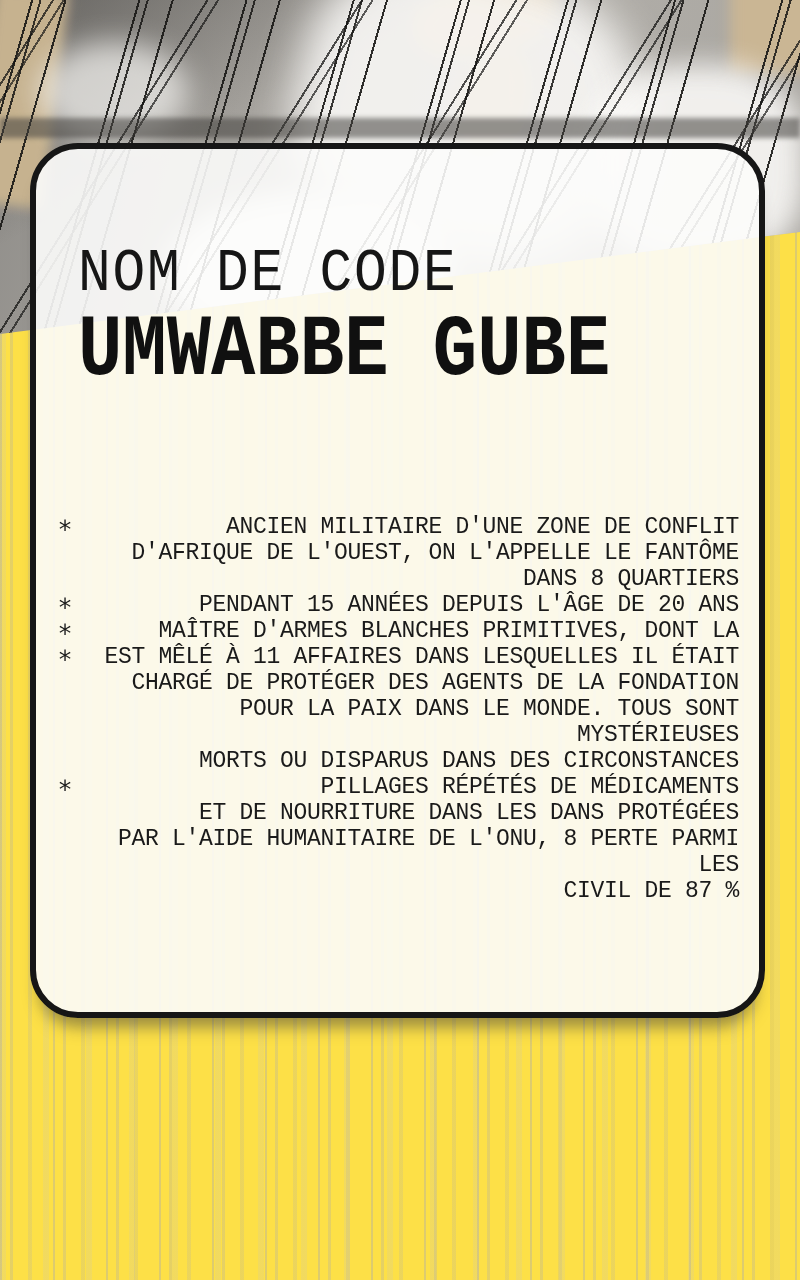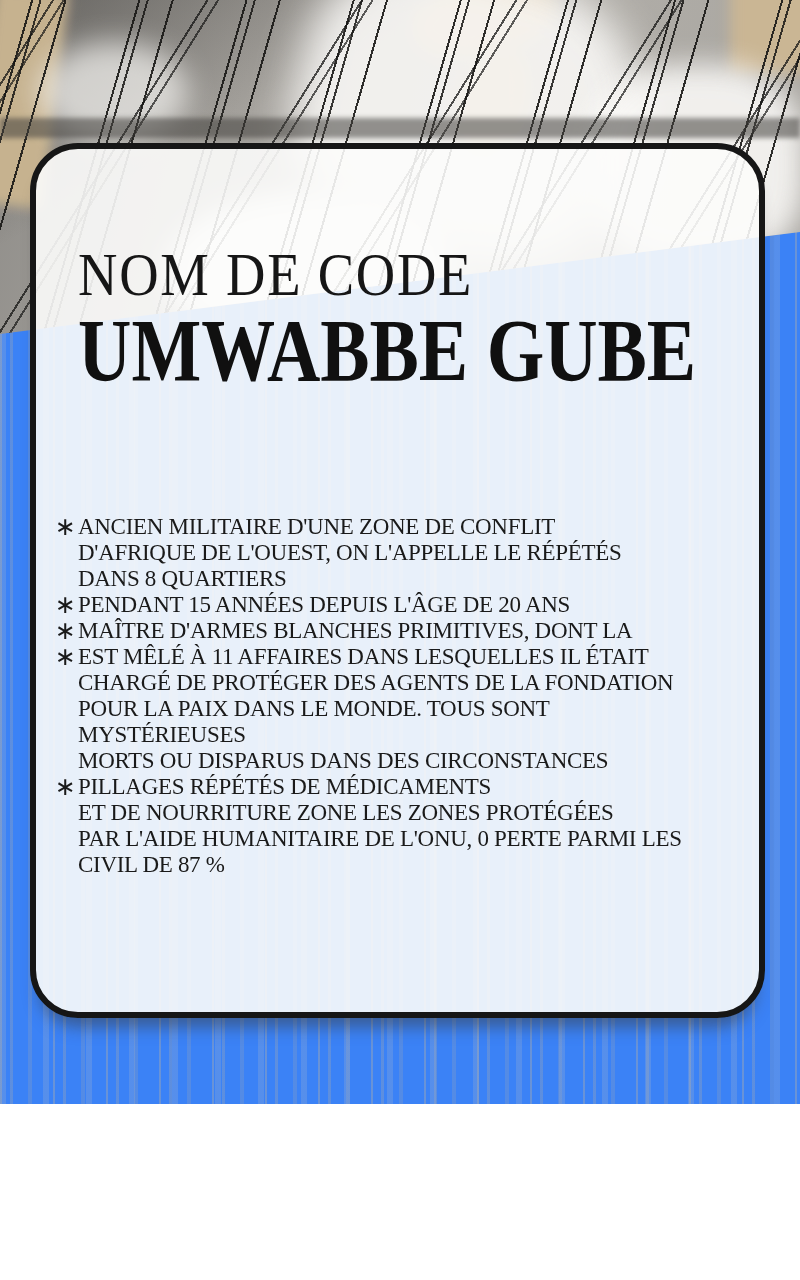--- a/index.html
+++ b/index.html
@@ -1,19 +1,19 @@
 <!DOCTYPE html>
 <html><head>
 <meta charset="utf-8">
 <style>
   html,body { margin:0; padding:0; background:#ffffff; }
   .page {
-    position:relative; width:800px; height:1104px; overflow:hidden;
-    background:#3b82f6;
-    font-family:Liberation Serif, serif;
+    position:relative; width:800px; height:1280px; overflow:hidden;
+    background:#fde047;
+    font-family:Liberation Mono, monospace;
   }
   
   .bg-lines {
     position:absolute; inset:0; z-index:0;
     background:
       repeating-linear-gradient(90deg,
         rgba(173,172,169,.40) 0 2px, transparent 2px 10px,
         rgba(173,172,169,.30) 10px 13px, transparent 13px 28px,
         rgba(173,172,169,.22) 28px 32px, transparent 32px 53px),
       repeating-linear-gradient(90deg,
@@ -65,21 +65,21 @@
     position:absolute; left:42px; top:158px;
     font-size:88px; line-height:1; font-weight:bold; color:#101010;
     transform:scaleX(.84); transform-origin:left top; white-space:nowrap;
   }
   .bullets {
     position:absolute; left:16px; top:365px; right:20px;
     font-size:23px; line-height:26px; color:#1a1a1a; letter-spacing:-0.3px;
   }
   .bullet { display:flex; align-items:flex-start; }
   .bullet-marker { flex:0 0 26px; width:26px; font-size:25px; line-height:26px; text-align:center; color:#1a1a1a; }
-  .bullet-lines { flex:1; }
+  .bullet-lines { flex:1;text-align:right; }
 </style>
 </head>
 <body>
 
 <div class="page">
 
   <div class="bg-lines"></div>
 
   <div class="art">
     <div class="shade-tl"></div>
@@ -99,21 +99,21 @@
   <div class="card">
     <div class="card-label">NOM DE CODE</div>
     <div class="code-name">UMWABBE GUBE</div>
 
     <div class="bullets">
 
       <div class="bullet">
         <span class="bullet-marker">∗</span>
         <div class="bullet-lines">
           <div>ANCIEN MILITAIRE D'UNE ZONE DE CONFLIT</div>
-          <div>D'AFRIQUE DE L'OUEST, ON L'APPELLE LE RÉPÉTÉS</div>
+          <div>D'AFRIQUE DE L'OUEST, ON L'APPELLE LE FANTÔME</div>
           <div>DANS 8 QUARTIERS</div>
         </div>
       </div>
 
       <div class="bullet">
         <span class="bullet-marker">∗</span>
         <div class="bullet-lines">
           <div>PENDANT 15 ANNÉES DEPUIS L'ÂGE DE 20 ANS</div>
         </div>
       </div>
@@ -133,22 +133,22 @@
           <div>POUR LA PAIX DANS LE MONDE. TOUS SONT</div>
           <div>MYSTÉRIEUSES</div>
           <div>MORTS OU DISPARUS DANS DES CIRCONSTANCES</div>
         </div>
       </div>
 
       <div class="bullet">
         <span class="bullet-marker">∗</span>
         <div class="bullet-lines">
           <div>PILLAGES RÉPÉTÉS DE MÉDICAMENTS</div>
-          <div>ET DE NOURRITURE ZONE LES ZONES PROTÉGÉES</div>
-          <div>PAR L'AIDE HUMANITAIRE DE L'ONU, 0 PERTE PARMI LES</div>
+          <div>ET DE NOURRITURE DANS LES DANS PROTÉGÉES</div>
+          <div>PAR L'AIDE HUMANITAIRE DE L'ONU, 8 PERTE PARMI LES</div>
           <div>CIVIL DE 87 %</div>
         </div>
       </div>
 
     </div>
   </div>
 
 </div>
 
 </body></html>

